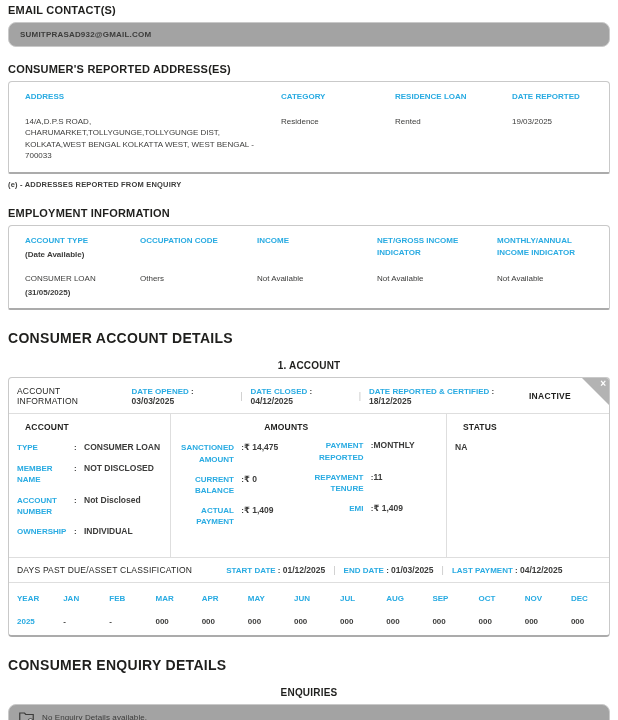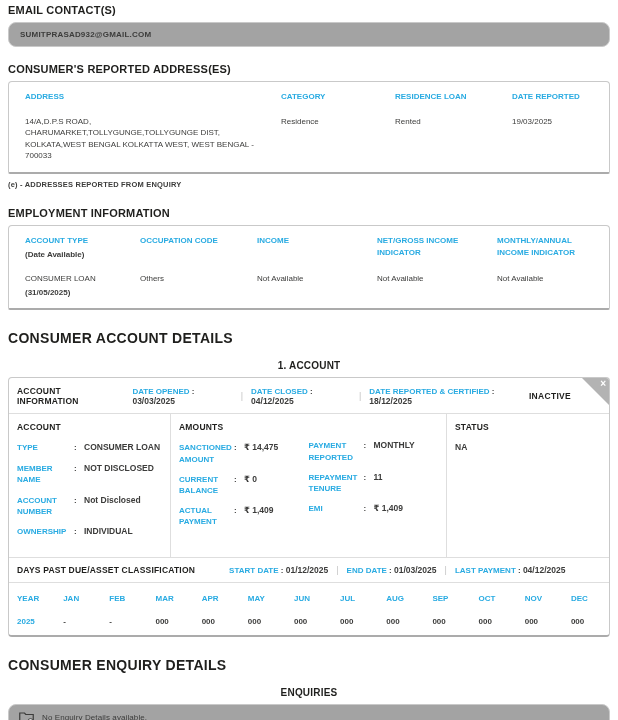--- a/index.html
+++ b/index.html
@@ -31,36 +31,36 @@
   .c-e1{width:19.5%;}
   .c-e2{width:20%;}
   .c-e3{width:20%;}
   .c-e4{width:20%;}
 
   .footnote{font-size:7.5px; font-weight:bold; color:var(--dark); margin:6px 0 18px 0; letter-spacing:.2px;}
 
   
   .account-box{position:relative; border:1px solid var(--border); border-bottom:2px solid #ababab; border-radius:4px; margin-top:6px; overflow:hidden;}
   .info-bar{display:flex; align-items:center; padding:8px 8px 7px 8px; border-bottom:1px solid var(--border2); font-size:8px;}
-  .bar-title{font-weight:bold; color:var(--heading); letter-spacing:.2px; margin-right:14px; font-size:8.5px;}
+  .bar-title{font-weight:normal; color:var(--heading); letter-spacing:.2px; margin-right:14px; font-size:8.5px;}
   .field .flabel{color:var(--accent); font-weight:bold;}
   .field .fsep{color:var(--dark); font-weight:bold;}
   .field .fvalue{color:var(--dark); font-weight:bold; font-size:8.5px;}
   .pipe{color:var(--pipe); margin:0 8px; font-size:9px;}
   .inactive{margin-left:auto; margin-right:30px; font-weight:bold; font-size:8.5px; color:var(--heading); letter-spacing:.3px;}
   .ribbon{position:absolute; top:0; right:0; width:0; height:0; border-top:27px solid #b3b3b3; border-left:27px solid transparent; cursor:pointer;}
   .ribbon .x{position:absolute; top:-26px; right:3px; color:#fff; font-size:10px; font-weight:bold; line-height:1;}
 
   .cols{display:flex; align-items:stretch;}
   .col{padding:8px 8px 10px 8px;}
   .col1{width:27%; border-right:1px solid var(--border2);}
   .col2{width:46%; border-right:1px solid var(--border2); display:flex;}
-  .col2 .subcol{width:50%;}
+  .col2 .subcol{width:50%;text-align:right;}
   .col3{width:27%;}
-  .col-title{font-size:8.5px; font-weight:bold; color:var(--heading); letter-spacing:.2px; margin-bottom:10px;}
+  .col-title{font-size:8.5px; font-weight:bold; color:var(--heading); letter-spacing:.2px; margin-bottom:10px;margin-left:8px;}
   .frow{display:flex; font-size:8px; margin-bottom:9px; line-height:1.4;}
   .frow .flabel{color:var(--accent); font-weight:bold; width:57px; flex:none;}
   .frow .fcolon{width:10px; flex:none; font-weight:bold;}
   .frow .fval{font-weight:bold; font-size:8.5px; color:var(--dark);}
   .subcol .frow .flabel{width:55px;}
   .status-val{font-size:8.5px; font-weight:bold;}
 
   .dpd-bar{display:flex; align-items:center; border-top:1px solid var(--border2); border-bottom:1px solid var(--border2); padding:7px 8px; font-size:8px;}
   .dpd-bar .bar-title{margin-right:34px;}
   .months{padding:4px 0 2px 0;}

